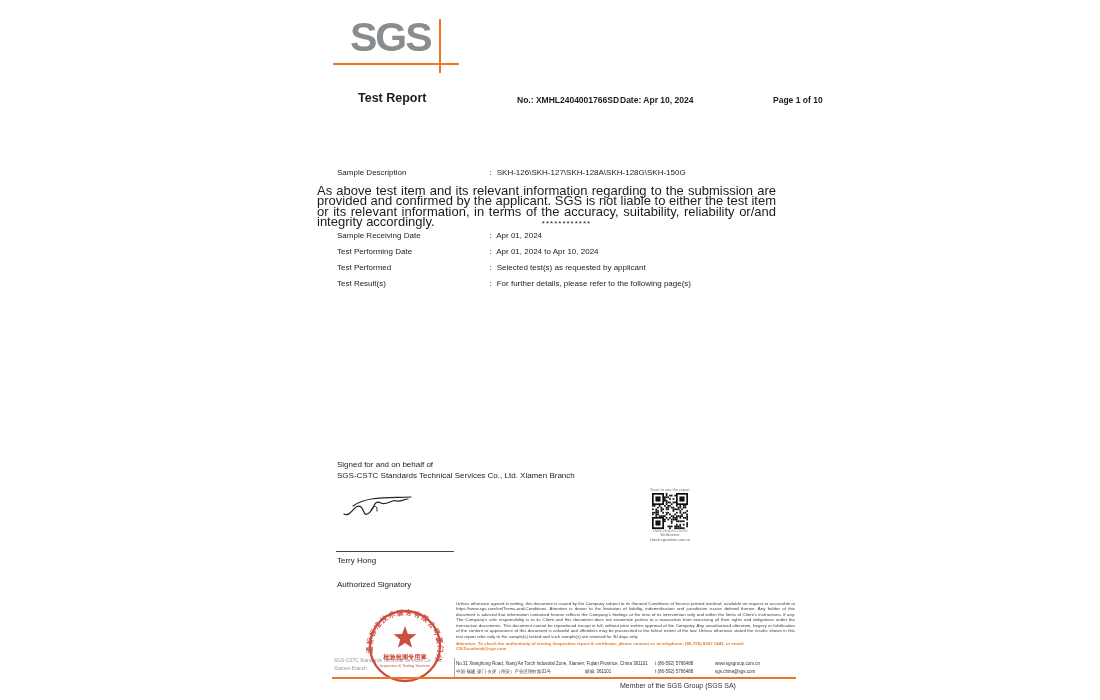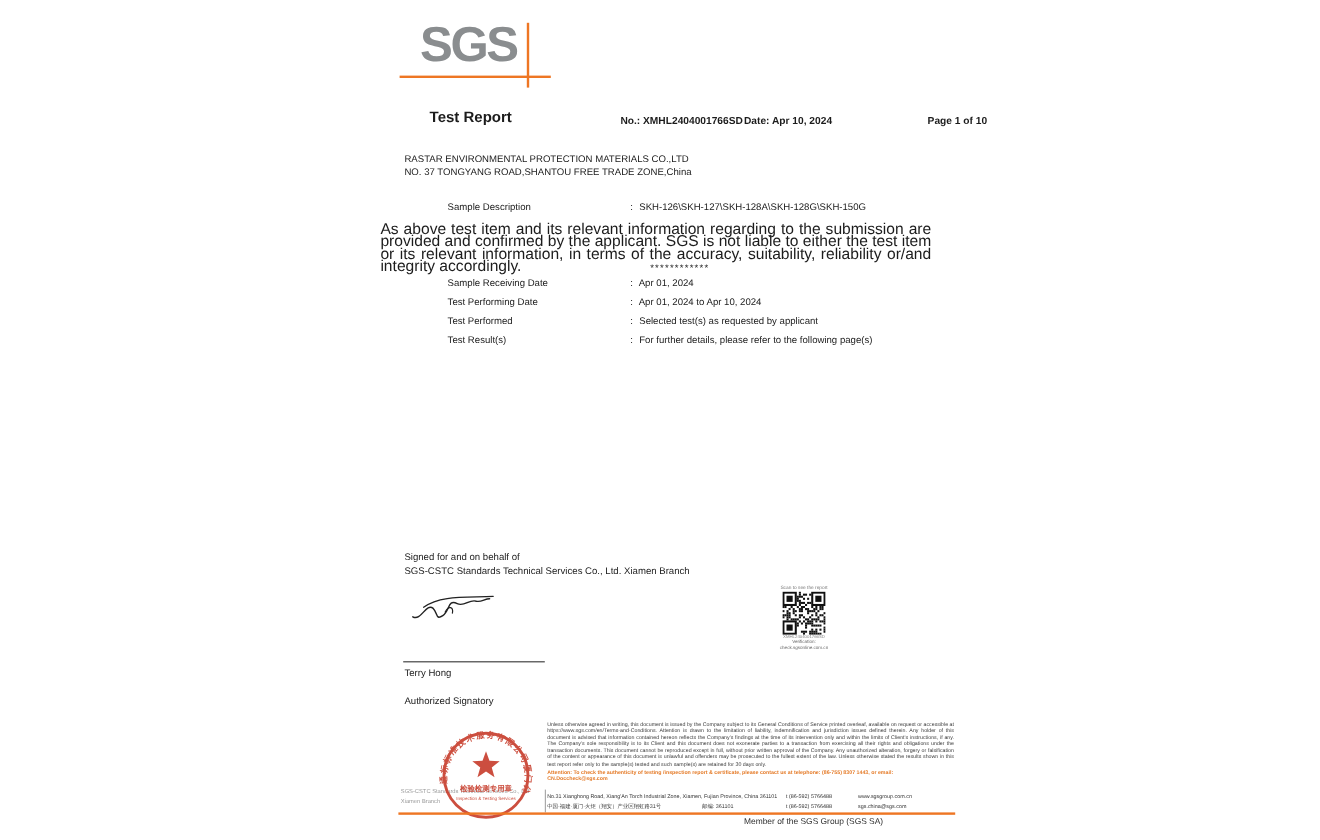--- a/index.html
+++ b/index.html
@@ -13,21 +13,21 @@
   .logo-hline{position:absolute;left:333px;top:63px;width:126px;height:2px;background:var(--accent-orange,#ee7623);}
 
   
   .hdr-title{position:absolute;left:358px;top:91px;font-size:12.5px;font-weight:bold;}
   .hdr-no{position:absolute;left:472px;top:95px;font-size:8.5px;font-weight:bold;padding-left:45px;}
   .hdr-date{position:absolute;left:620px;top:95px;font-size:8.5px;font-weight:bold;}
   .hdr-page{position:absolute;left:737px;top:95px;font-size:8.5px;font-weight:bold;margin-left:36px;}
 
   .applicant{position:absolute;left:337px;top:128px;font-size:8px;line-height:10.5px;}
 
-  .row{position:absolute;left:337px;font-size:8px;margin-left:36px;}
+  .row{position:absolute;left:337px;font-size:8px;}
   .f-label{display:inline-block;width:150px;}
   .f-colon{display:inline-block;margin-right:3px;}
 
   .para{position:absolute;left:317px;top:186px;width:459px;font-size:13px;line-height:10.3px;text-align:justify;}
   .stars{position:absolute;left:337px;top:219px;width:459px;text-align:center;font-size:8px;letter-spacing:1px;}
 
   .sig-block{position:absolute;left:337px;top:459px;font-size:8px;line-height:11px;}
   .sig-svg{position:absolute;left:341px;top:490px;}
   .sig-line{position:absolute;left:336px;top:551px;width:118px;border-top:1.3px solid #444;}
   .sig-name{position:absolute;left:337px;top:556px;font-size:8px;}
@@ -59,24 +59,20 @@
 
   <div class="logo-text">SGS</div>
   <div class="logo-vline"></div>
   <div class="logo-hline"></div>
 
   <div class="hdr-title">Test Report</div>
   <div class="hdr-no">No.: XMHL2404001766SD</div>
   <div class="hdr-date">Date: Apr 10, 2024</div>
   <div class="hdr-page">Page 1 of  10</div>
 
-  <div class="applicant">
-    <div>RASTAR ENVIRONMENTAL PROTECTION MATERIALS CO.,LTD</div>
-    <div>NO. 37 TONGYANG ROAD,SHANTOU FREE TRADE ZONE,China</div>
-  </div>
 
   <div class="row" style="top:168px;">
     <span class="f-label">Sample Description</span>
     <span class="f-colon">:</span>
     <span>SKH-126\SKH-127\SKH-128A\SKH-128G\SKH-150G</span>
   </div>
 
   <div class="para">As above test item and its relevant information regarding to the submission are provided and confirmed by the applicant. SGS is not liable to either the test item or its relevant information, in terms of the accuracy, suitability, reliability or/and integrity accordingly.</div>
   <div class="stars">************</div>
 

